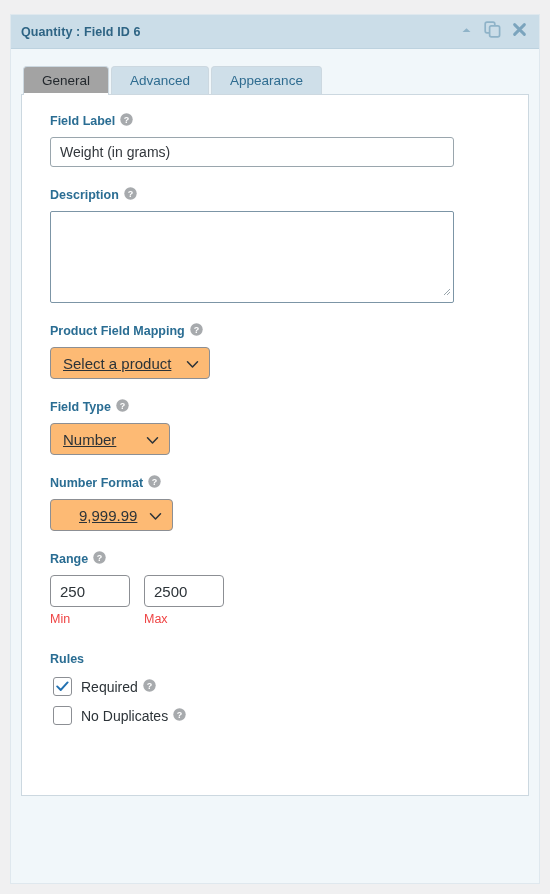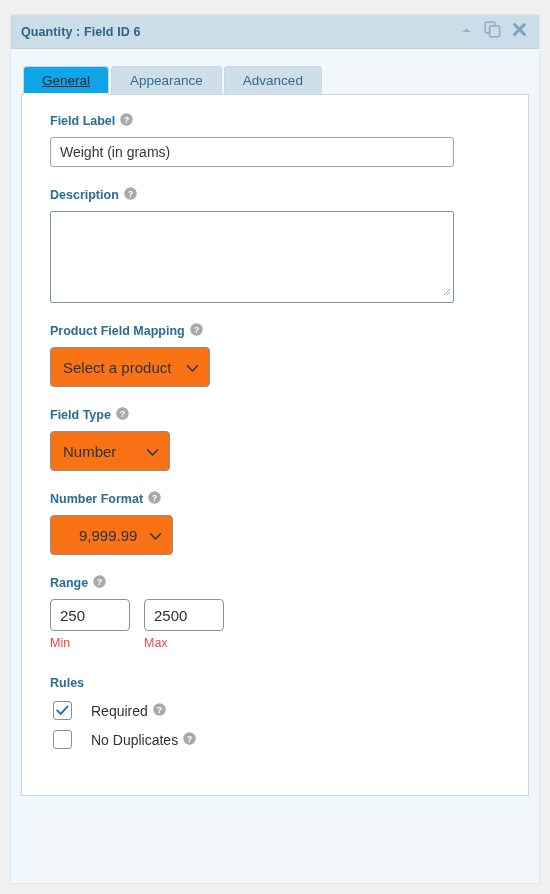--- a/index.html
+++ b/index.html
@@ -82,26 +82,25 @@
     font-size: 13.5px;
     border: 1px solid #ccd8e0;
     border-bottom: none;
     border-radius: 4px 4px 0 0;
     background: #cfdfe9;
     color: #2f6c90;
     cursor: pointer;
     white-space: nowrap;
   }
   .tab.active {
-    background: #0ea5e9;
+    background: #a3a3a3;
     color: #23282d;
     border-color: #ccd8e0;
     position: relative;
     z-index: 4;
-    text-decoration: underline;
   }
   .tab.active::after {
     content: "";
     position: absolute;
     left: 0; right: 0; bottom: -1px;
     height: 2px;
     background: #ffffff;
   }
 
   
@@ -156,29 +155,30 @@
     position: absolute;
     right: 3px; bottom: 3px;
     pointer-events: none;
   }
 
   .select-box {
     display: inline-flex;
     align-items: center;
     justify-content: space-between;
     gap: 12px;
-    height: 40px;
+    height: 32px;
     border: 1px solid #8c8f94;
     border-radius: 4px;
-    background: #f97316;
+    background: #fdba74;
     padding: 0 10px 0 12px;
     font-size: 15px;
     color: #2c3338;
     cursor: pointer;
     white-space: nowrap;
+    text-decoration: underline;
   }
   .sel-product { min-width: 160px; }
   .sel-type { min-width: 120px; }
   .sel-format { min-width: 100px; padding-left: 28px; }
 
   
   .range-row { display: flex; gap: 14px; }
   .range-item { display: flex; flex-direction: column; }
   .range-input {
     width: 80px; height: 32px;
@@ -200,21 +200,21 @@
   
   .rules-title {
     font-size: 12.5px;
     font-weight: bold;
     color: #2a6d93;
     margin-bottom: 11px;
   }
   .rule-row {
     display: flex;
     align-items: center;
-    gap: 19px;
+    gap: 9px;
     margin-bottom: 10px;
     margin-left: 3px;
   }
   .cbox {
     width: 19px; height: 19px;
     border: 1px solid #8c8f94;
     border-radius: 3px;
     background: #fff;
     display: flex;
     align-items: center;
@@ -253,22 +253,22 @@
         <svg width="15" height="15" viewBox="0 0 15 15">
           <path d="M2.6 2.6 L12.4 12.4 M12.4 2.6 L2.6 12.4" stroke="#7ba4bd" stroke-width="2.9" stroke-linecap="round"></path>
         </svg>
       </span>
     </div>
   </div>
 
 
   <div class="tabs">
     <div class="tab active">General</div>
+    <div class="tab">Advanced</div>
     <div class="tab">Appearance</div>
-    <div class="tab">Advanced</div>
   </div>
 
   <div class="tab-content">
 
     <div class="field-group">
       <div class="field-label">
         <span>Field Label</span>
         <span class="help-ico">
           <svg width="13" height="13" viewBox="0 0 13 13">
               <circle cx="6.5" cy="6.5" r="6.2" fill="#a7aaad"></circle>

